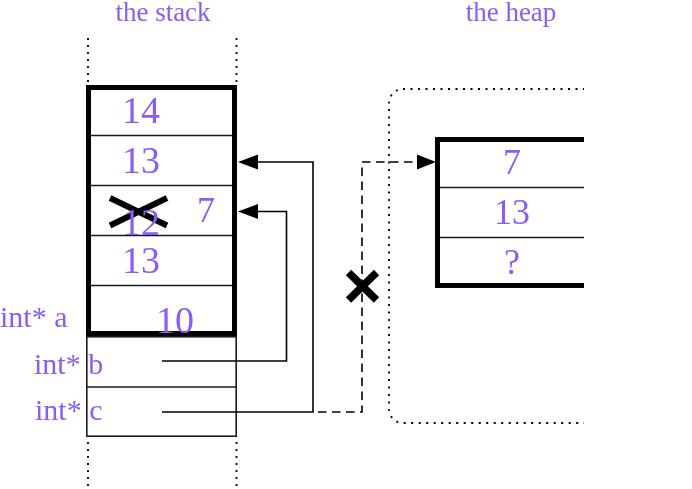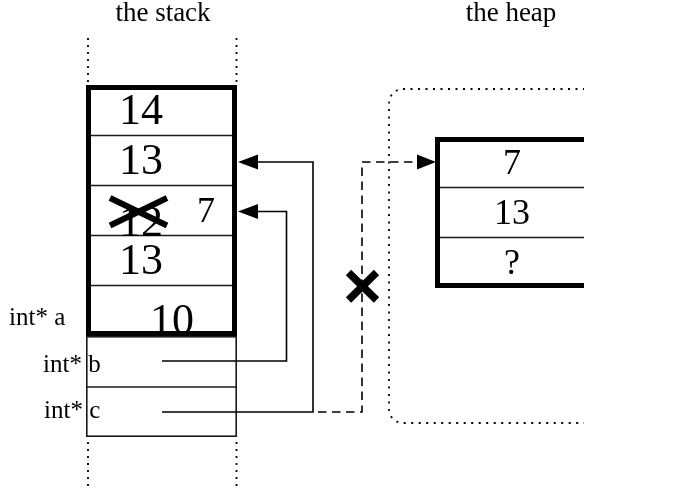--- a/index.html
+++ b/index.html
@@ -2,39 +2,39 @@
 <html><head>
 <meta charset="utf-8">
 <style>
   html, body { margin: 0; padding: 0; background: #ffffff; }
   .canvas {
     position: relative;
     width: 584px;
     height: 489px;
     background: #ffffff;
     font-family: "Liberation Serif", "DejaVu Serif", serif;
-    color: #000000;
+    color: #8b5cf6;
     overflow: hidden;
   }
   .abs { position: absolute; }
   .title {
     width: 200px; height: 28px; line-height: 28px;
     font-size: 27px; text-align: center; white-space: nowrap;
   }
   .cellval {
     left: 88px; width: 106px; height: 50px; line-height: 50px;
-    font-size: 44px; text-align: center; white-space: nowrap;
+    font-size: 38px; text-align: center; white-space: nowrap;
   }
   .heapval {
     left: 437px; width: 150px; height: 50px; line-height: 50px;
     font-size: 36px; text-align: center; white-space: nowrap;
   }
   .ptrlabel {
-    left: 9px; width: 64px; height: 26px; line-height: 26px;
-    font-size: 25px; white-space: nowrap;
+    left: 0; width: 64px; height: 26px; line-height: 26px;
+    font-size: 30px; white-space: nowrap;
   }
   .replacement {
     left: 186px; width: 40px; height: 50px; line-height: 50px;
     font-size: 36px; text-align: center;
   }
   svg.linework { position: absolute; left: 0; top: 0; }
 </style>
 </head>
 <body>
 

